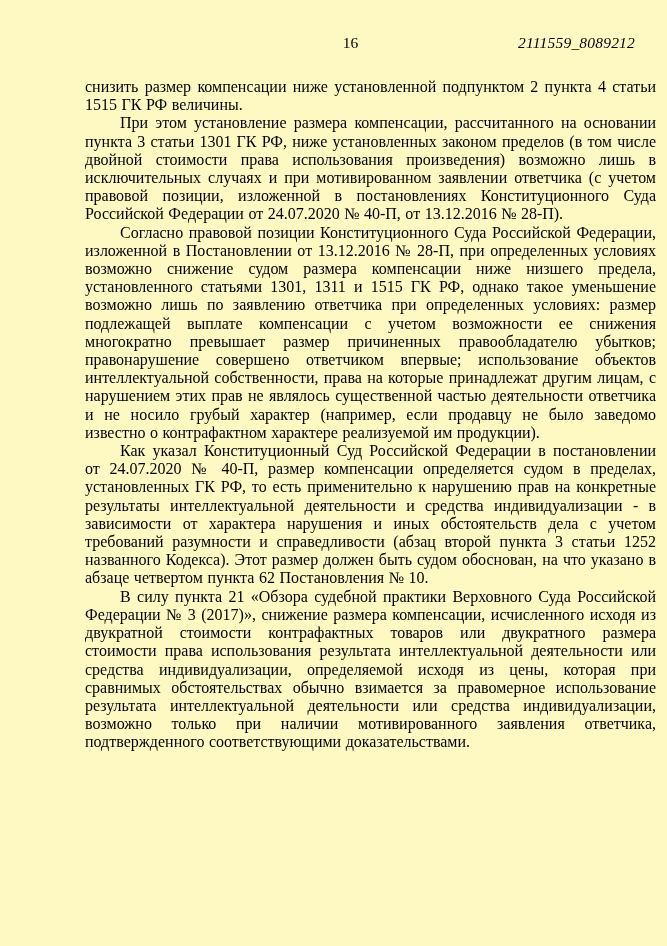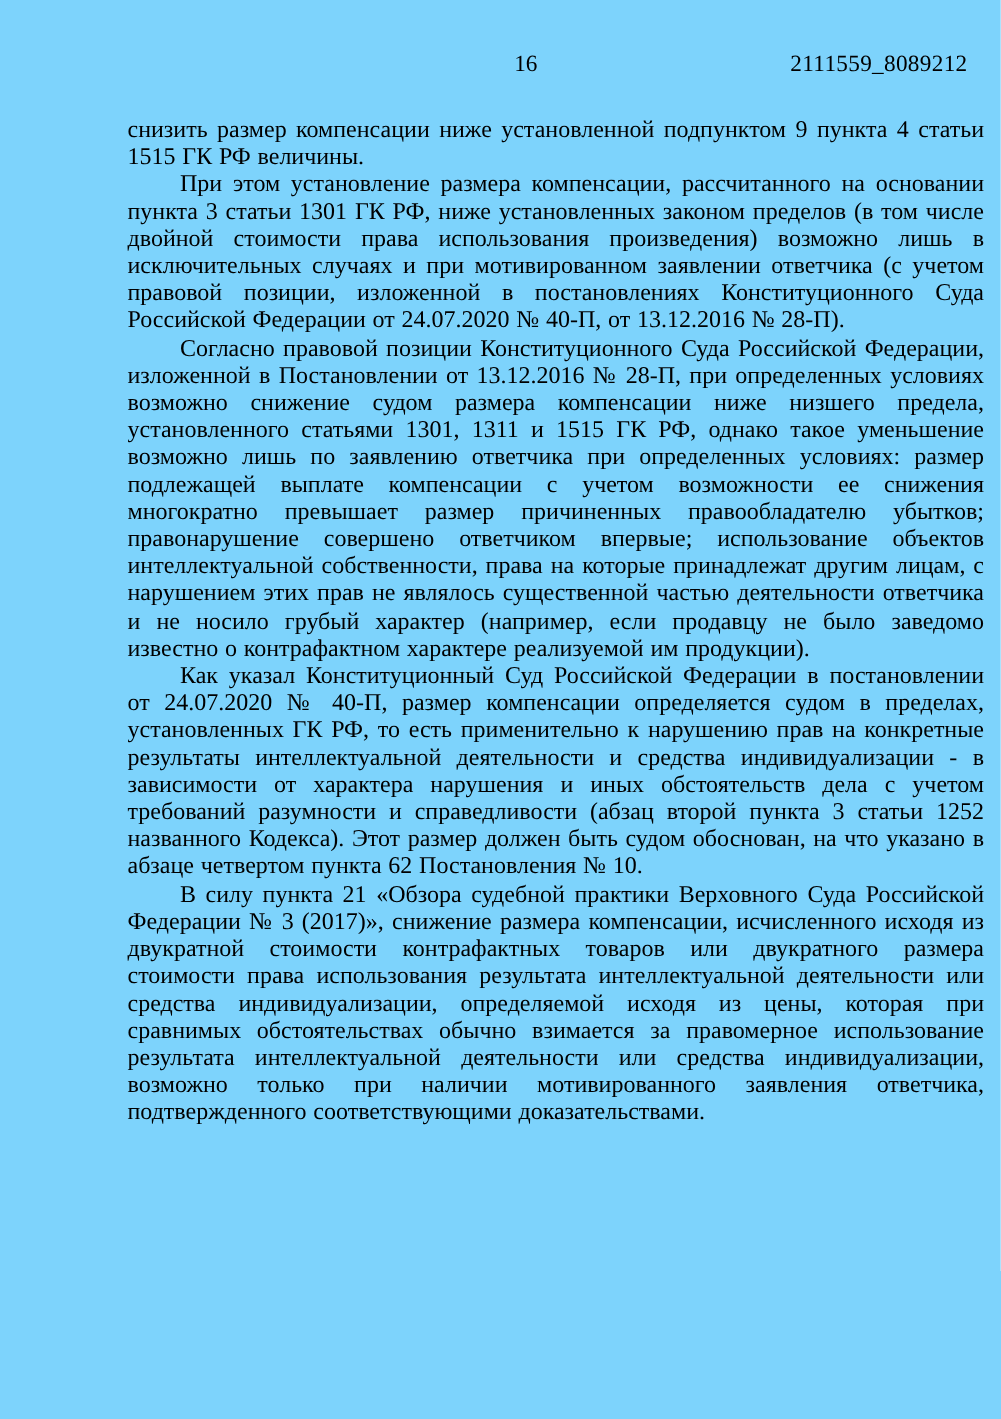--- a/index.html
+++ b/index.html
@@ -7,42 +7,43 @@
     width: 667px;
     height: 946px;
     background: #ffffff;
     overflow: hidden;
   }
   .page {
     box-sizing: border-box;
     width: 667px;
     height: 946px;
     padding: 34px 11px 0 85px;
-    background: #7dd3fc;
+    background: #fef9c3;
     color: #000000;
     font-family: "Liberation Serif", "DejaVu Serif", serif;
     font-size: 16px;
   }
   .header {
     position: relative;
     height: 18px;
     line-height: 18px;
     font-size: 15.5px;
   }
   .page-num {
     position: absolute;
     left: 0;
     right: 40px;
     text-align: center;
   }
   .doc-id {
     position: absolute;
-    right: 11px;
+    right: 21px;
     top: 0;
     letter-spacing: 0.2px;
+    font-style: italic;
   }
   .body-text {
     margin-top: 26px;
     text-align: justify;
     line-height: 18.2px;
     word-spacing: 0.5px;
   }
   .body-text p {
     margin: 0;
     padding: 0;
@@ -53,19 +54,19 @@
 </style>
 </head>
 <body>
 
 <div class="page">
   <div class="header">
     <span class="page-num">16</span>
     <span class="doc-id">2111559_8089212</span>
   </div>
   <div class="body-text">
-    <p class="no-indent">снизить размер компенсации ниже установленной подпунктом 9 пункта 4 статьи 1515 ГК РФ величины.</p>
+    <p class="no-indent">снизить размер компенсации ниже установленной подпунктом 2 пункта 4 статьи 1515 ГК РФ величины.</p>
     <p>При этом установление размера компенсации, рассчитанного на основании пункта 3 статьи 1301 ГК РФ, ниже установленных законом пределов (в том числе двойной стоимости права использования произведения) возможно лишь в исключительных случаях и при мотивированном заявлении ответчика (с учетом правовой позиции, изложенной в постановлениях Конституционного Суда Российской Федерации от 24.07.2020 № 40-П, от 13.12.2016 № 28-П).</p>
     <p>Согласно правовой позиции Конституционного Суда Российской Федерации, изложенной в Постановлении от 13.12.2016 № 28-П, при определенных условиях возможно снижение судом размера компенсации ниже низшего предела, установленного статьями 1301, 1311 и 1515 ГК РФ, однако такое уменьшение возможно лишь по заявлению ответчика при определенных условиях: размер подлежащей выплате компенсации с учетом возможности ее снижения многократно превышает размер причиненных правообладателю убытков; правонарушение совершено ответчиком впервые; использование объектов интеллектуальной собственности, права на которые принадлежат другим лицам, с нарушением этих прав не являлось существенной частью деятельности ответчика и не носило грубый характер (например, если продавцу не было заведомо известно о контрафактном характере реализуемой им продукции).</p>
     <p>Как указал Конституционный Суд Российской Федерации в постановлении от 24.07.2020 № 40-П, размер компенсации определяется судом в пределах, установленных ГК РФ, то есть применительно к нарушению прав на конкретные результаты интеллектуальной деятельности и средства индивидуализации - в зависимости от характера нарушения и иных обстоятельств дела с учетом требований разумности и справедливости (абзац второй пункта 3 статьи 1252 названного Кодекса). Этот размер должен быть судом обоснован, на что указано в абзаце четвертом пункта 62 Постановления № 10.</p>
     <p>В силу пункта 21 «Обзора судебной практики Верховного Суда Российской Федерации № 3 (2017)», снижение размера компенсации, исчисленного исходя из двукратной стоимости контрафактных товаров или двукратного размера стоимости права использования результата интеллектуальной деятельности или средства индивидуализации, определяемой исходя из цены, которая при сравнимых обстоятельствах обычно взимается за правомерное использование результата интеллектуальной деятельности или средства индивидуализации, возможно только при наличии мотивированного заявления ответчика, подтвержденного соответствующими доказательствами.</p>
   </div>
 </div>
 
 </body></html>

